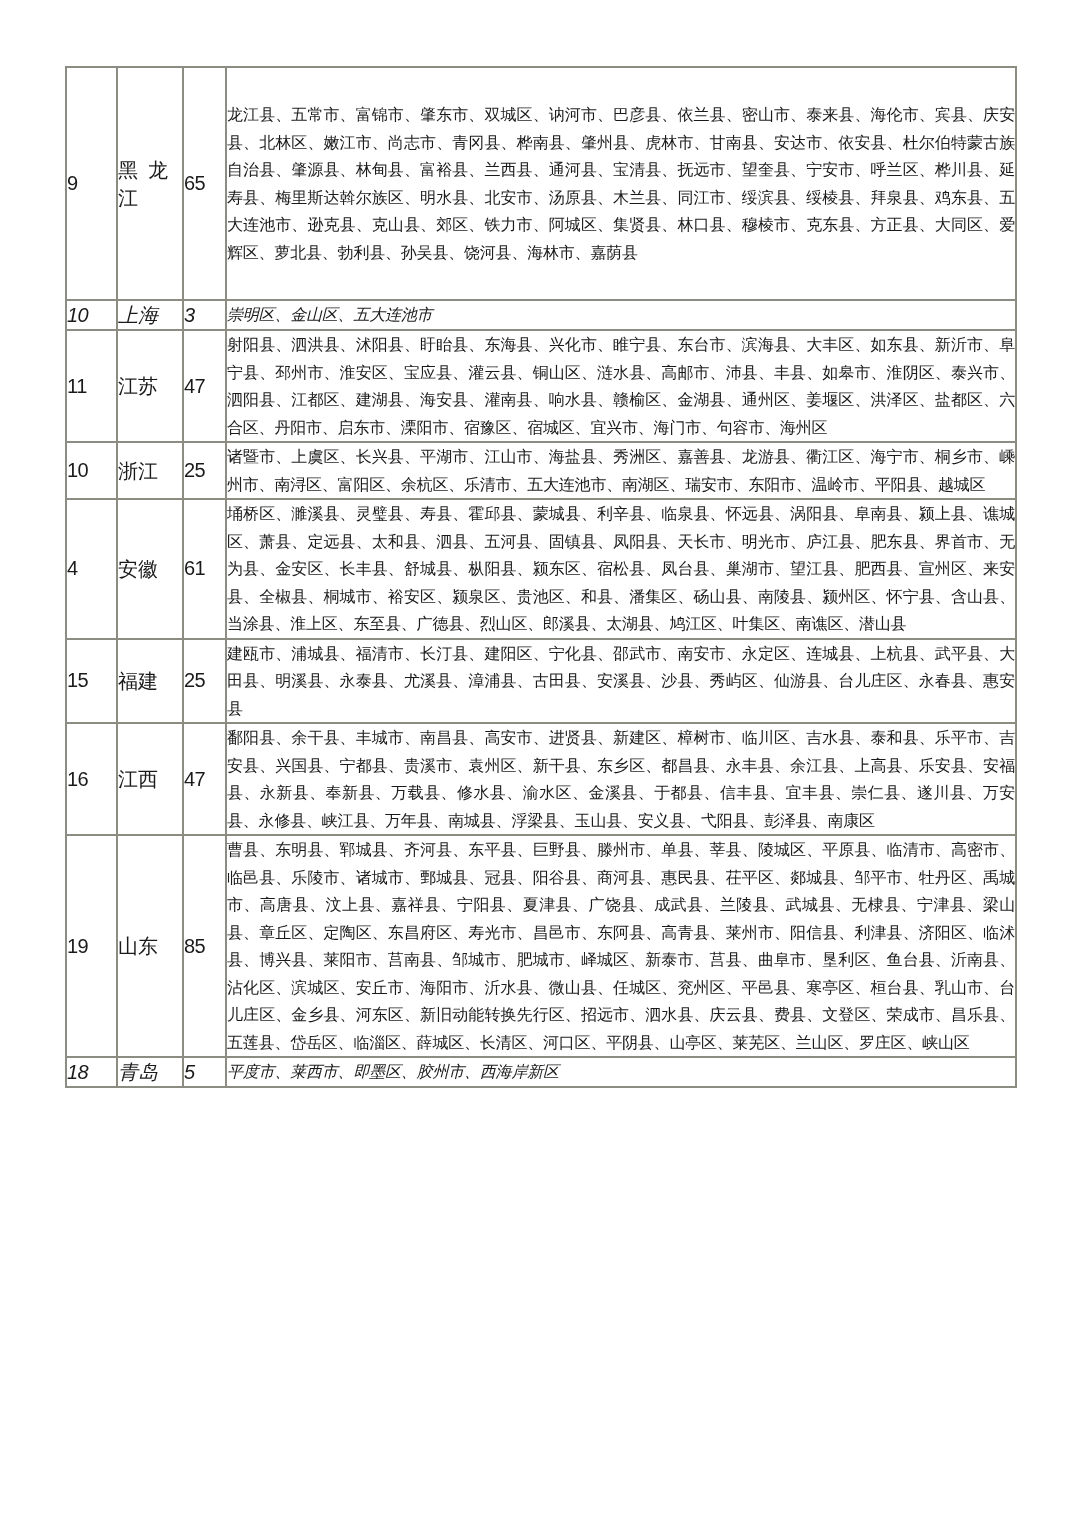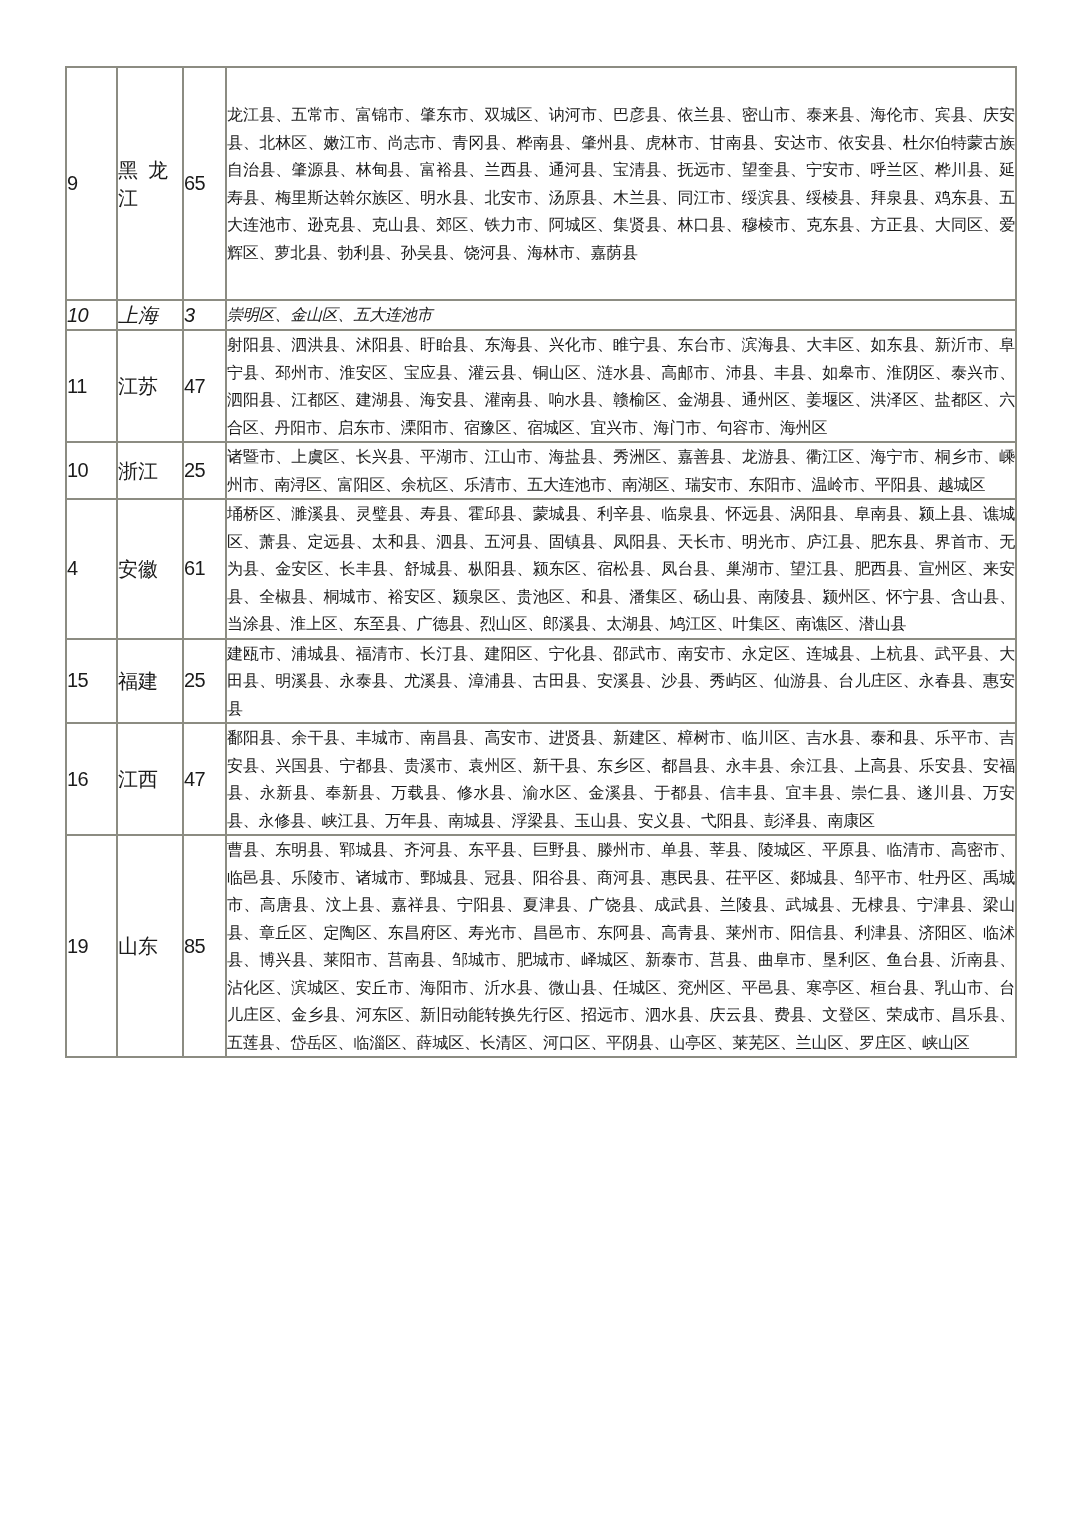--- a/index.html
+++ b/index.html
@@ -116,15 +116,21 @@
         <td class="prov">江西</td>
         <td class="count">47</td>
         <td class="items">鄱阳县、余干县、丰城市、南昌县、高安市、进贤县、新建区、樟树市、临川区、吉水县、泰和县、乐平市、吉安县、兴国县、宁都县、贵溪市、袁州区、新干县、东乡区、都昌县、永丰县、余江县、上高县、乐安县、安福县、永新县、奉新县、万载县、修水县、渝水区、金溪县、于都县、信丰县、宜丰县、崇仁县、遂川县、万安县、永修县、峡江县、万年县、南城县、浮梁县、玉山县、安义县、弋阳县、彭泽县、南康区</td>
       </tr>
       <tr>
         <td class="no">19</td>
         <td class="prov">山东</td>
         <td class="count">85</td>
         <td class="items">曹县、东明县、郓城县、齐河县、东平县、巨野县、滕州市、单县、莘县、陵城区、平原县、临清市、高密市、临邑县、乐陵市、诸城市、鄄城县、冠县、阳谷县、商河县、惠民县、茌平区、郯城县、邹平市、牡丹区、禹城市、高唐县、汶上县、嘉祥县、宁阳县、夏津县、广饶县、成武县、兰陵县、武城县、无棣县、宁津县、梁山县、章丘区、定陶区、东昌府区、寿光市、昌邑市、东阿县、高青县、莱州市、阳信县、利津县、济阳区、临沭县、博兴县、莱阳市、莒南县、邹城市、肥城市、峄城区、新泰市、莒县、曲阜市、垦利区、鱼台县、沂南县、沾化区、滨城区、安丘市、海阳市、沂水县、微山县、任城区、兖州区、平邑县、寒亭区、桓台县、乳山市、台儿庄区、金乡县、河东区、新旧动能转换先行区、招远市、泗水县、庆云县、费县、文登区、荣成市、昌乐县、五莲县、岱岳区、临淄区、薛城区、长清区、河口区、平阴县、山亭区、莱芜区、兰山区、罗庄区、峡山区</td>
       </tr>
+      <tr class="single">
+        <td class="no">18</td>
+        <td class="prov">青岛</td>
+        <td class="count">5</td>
+        <td class="items">平度市、莱西市、即墨区、胶州市、西海岸新区</td>
+      </tr>
     </tbody>
   </table>
 </div>
 
 </body></html>

